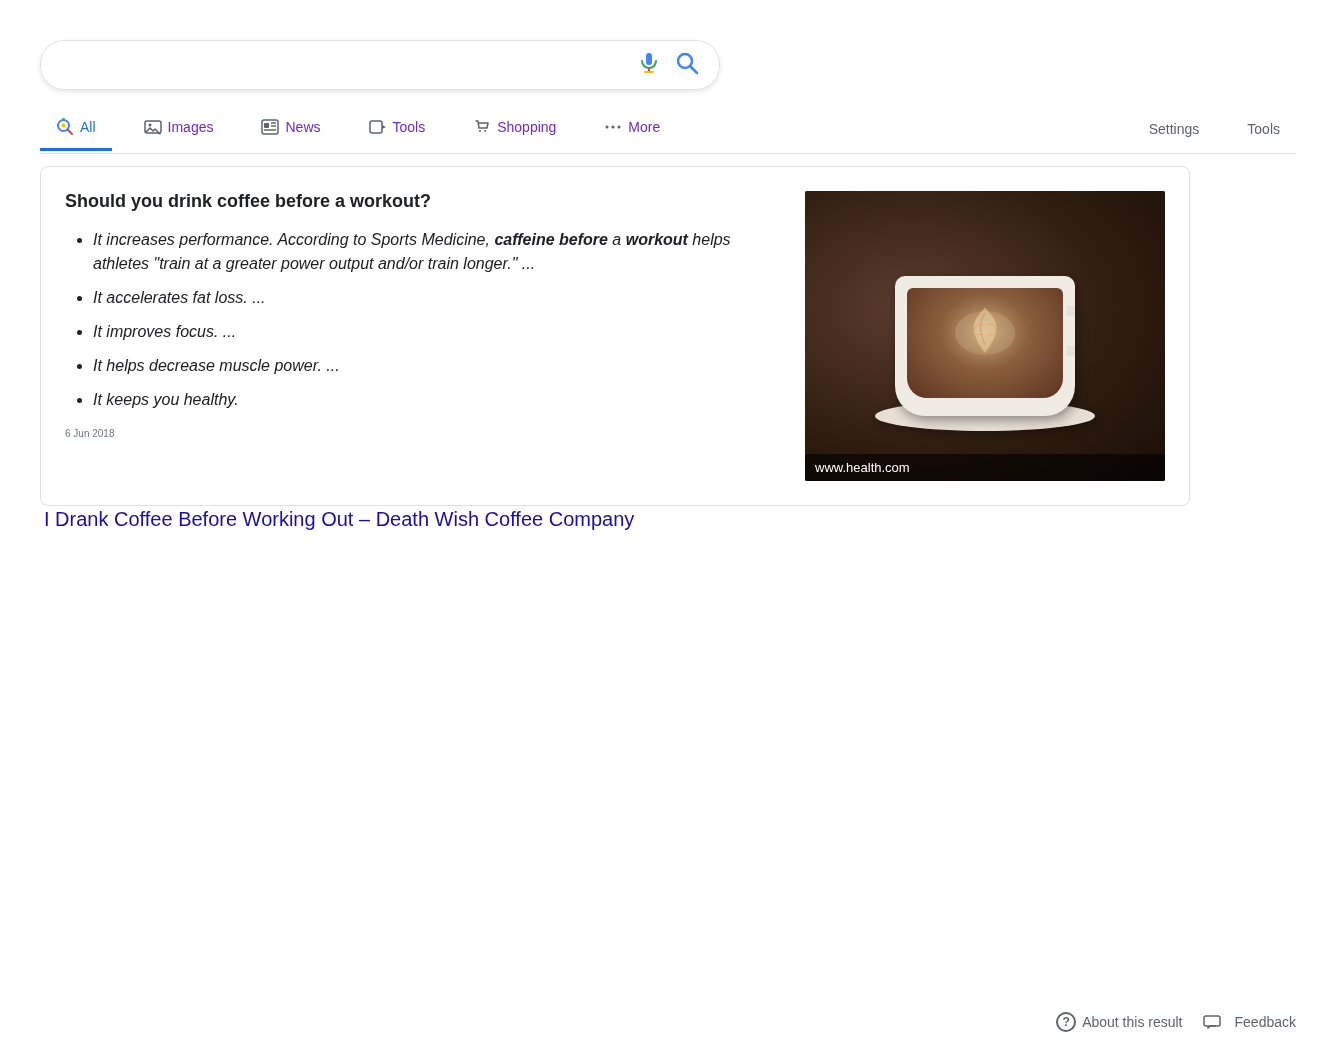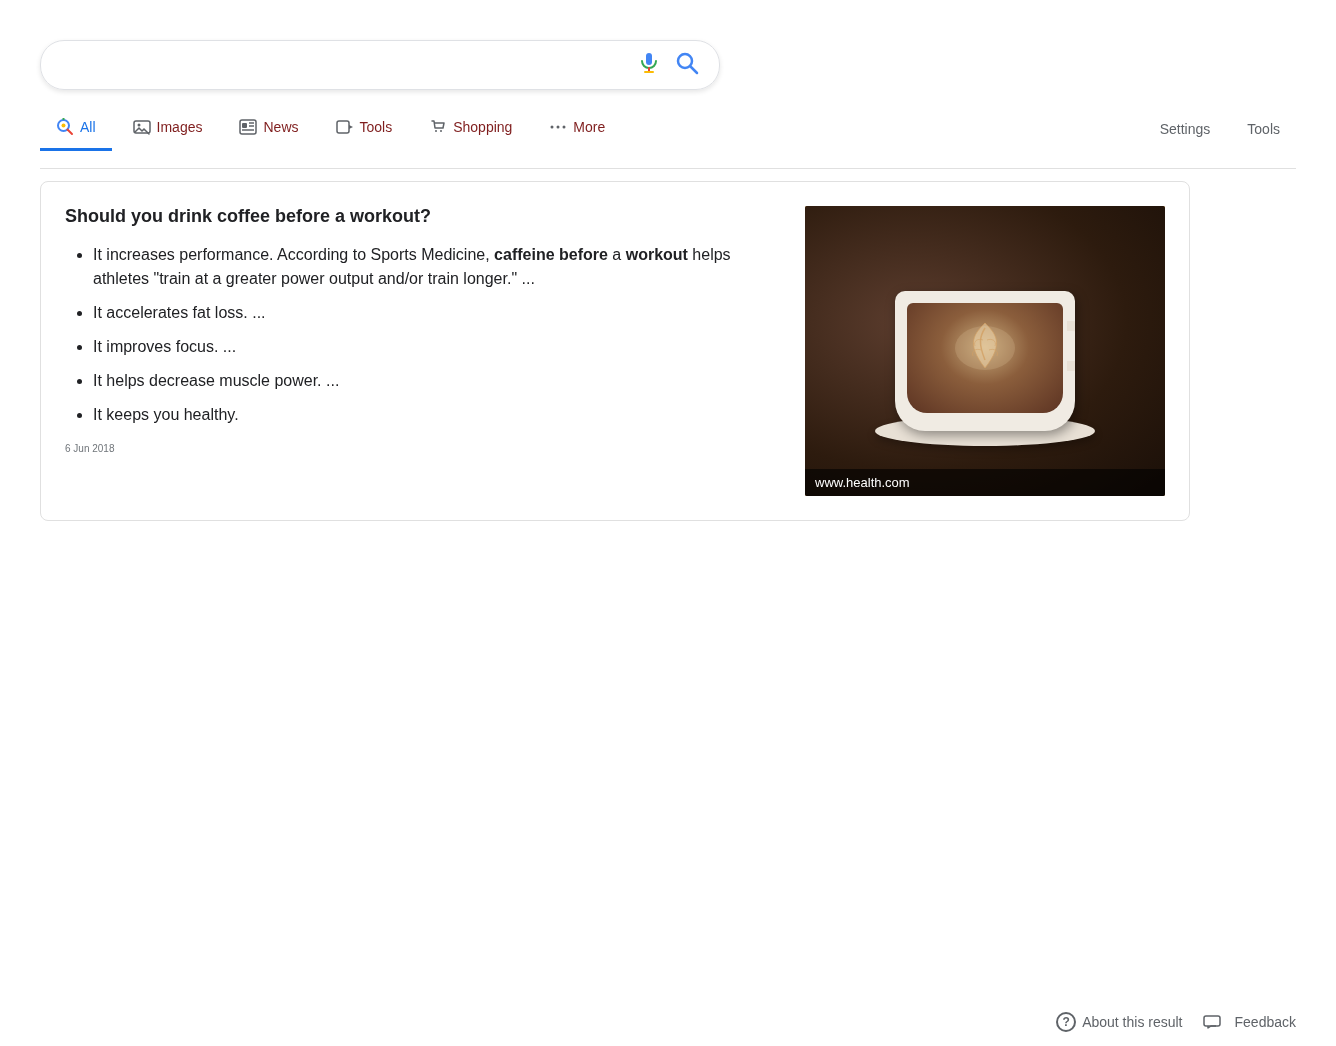--- a/index.html
+++ b/index.html
@@ -59,33 +59,33 @@
     
     .search-icon-svg {
       width: 24px;
       height: 24px;
     }
 
     
     .nav-tabs {
       display: flex;
       align-items: center;
-      gap: 5px;
+      gap: 16px;
       border-bottom: 1px solid #e0e0e0;
       margin-bottom: 12px;
-      padding-bottom: 17px;
+      padding-bottom: 2px;
     }
 
     .nav-tab {
       display: flex;
       align-items: center;
       gap: 6px;
       padding: 12px 16px;
       font-size: 14px;
-      color: #7f1d1d;
+      color: #6d28d9;
       cursor: pointer;
       border-bottom: 3px solid transparent;
       text-decoration: none;
       white-space: nowrap;
     }
 
     .nav-tab.active {
       color: #1a73e8;
       border-bottom: 3px solid #1a73e8;
     }
@@ -145,20 +145,21 @@
       list-style: disc;
       padding-left: 28px;
       margin-bottom: 16px;
     }
 
     .featured-list li {
       font-size: 16px;
       color: #202124;
       margin-bottom: 10px;
       line-height: 1.5;
+      font-style: italic;
     }
 
     .featured-date {
       font-size: 10px;
       color: #70757a;
       margin-top: 12px;
     }
 
     .featured-image-container {
       width: 360px;
@@ -473,20 +474,21 @@
             </svg>
           </div>
           <div class="cup-handle"></div>
         </div>
         <div class="image-source">www.health.com</div>
       </div>
     </div>
   </div>
 
   <div class="organic-result">
+    <div class="result-title">I Drank Coffee Before Working Out – Death Wish Coffee Company</div>
   </div>
 
 </div>
 
 <div class="bottom-bar">
   <div class="about-result">
     <div class="about-icon">?</div>
     <span>About this result</span>
   </div>
   <div class="feedback-btn">

